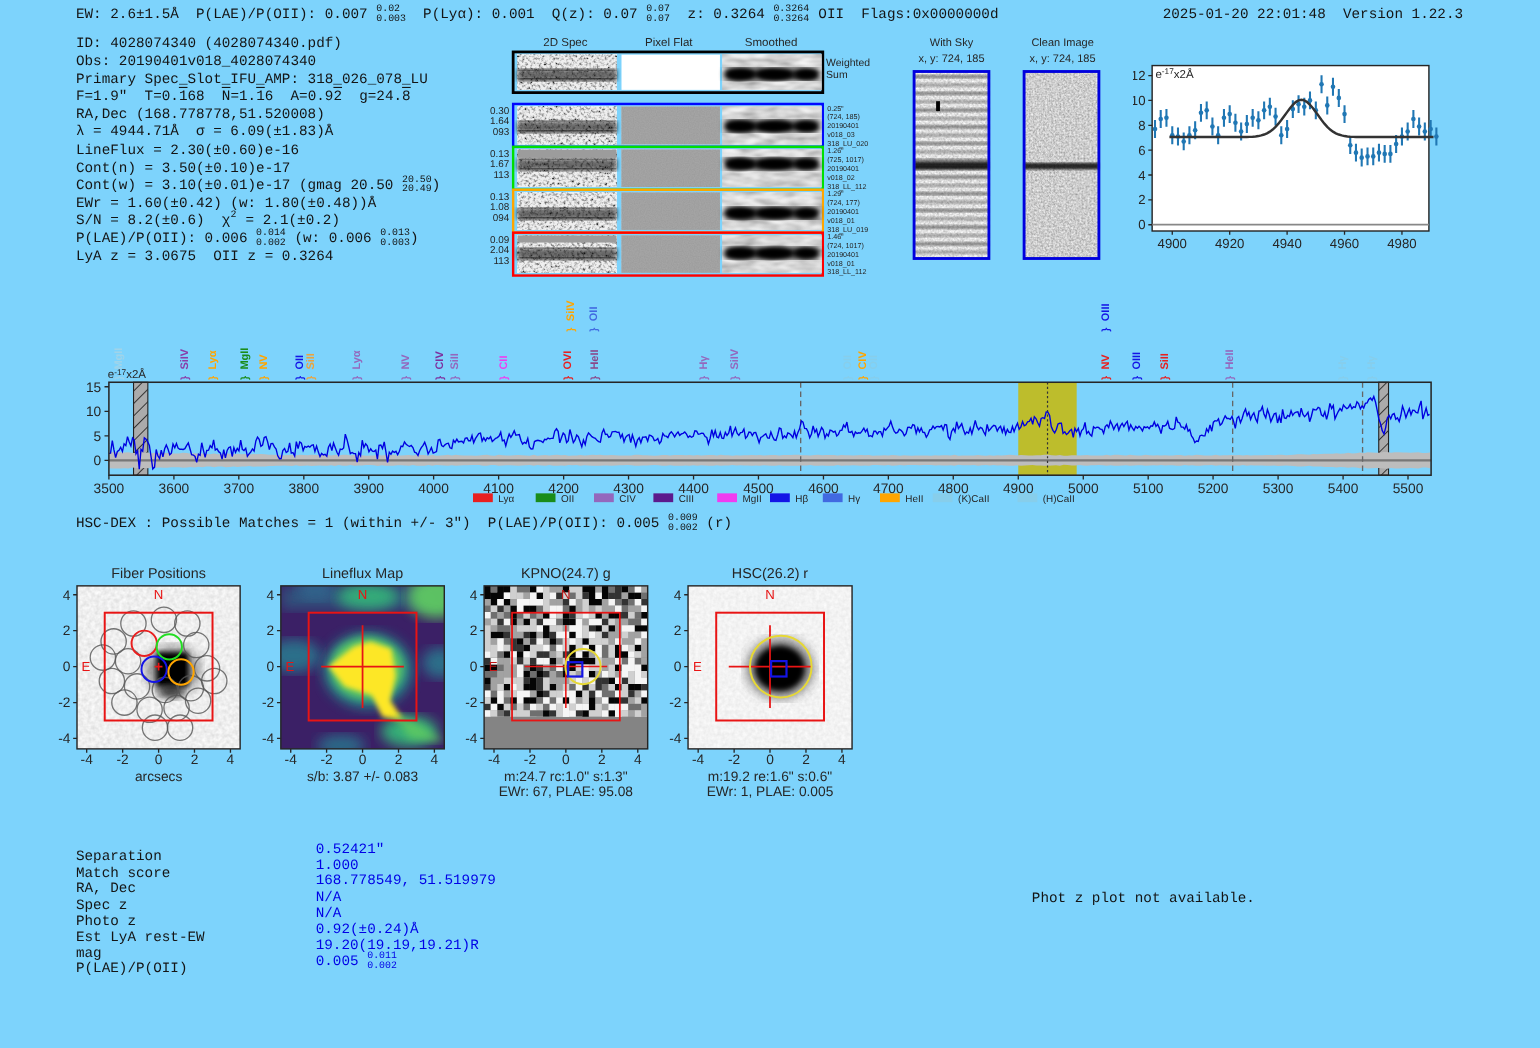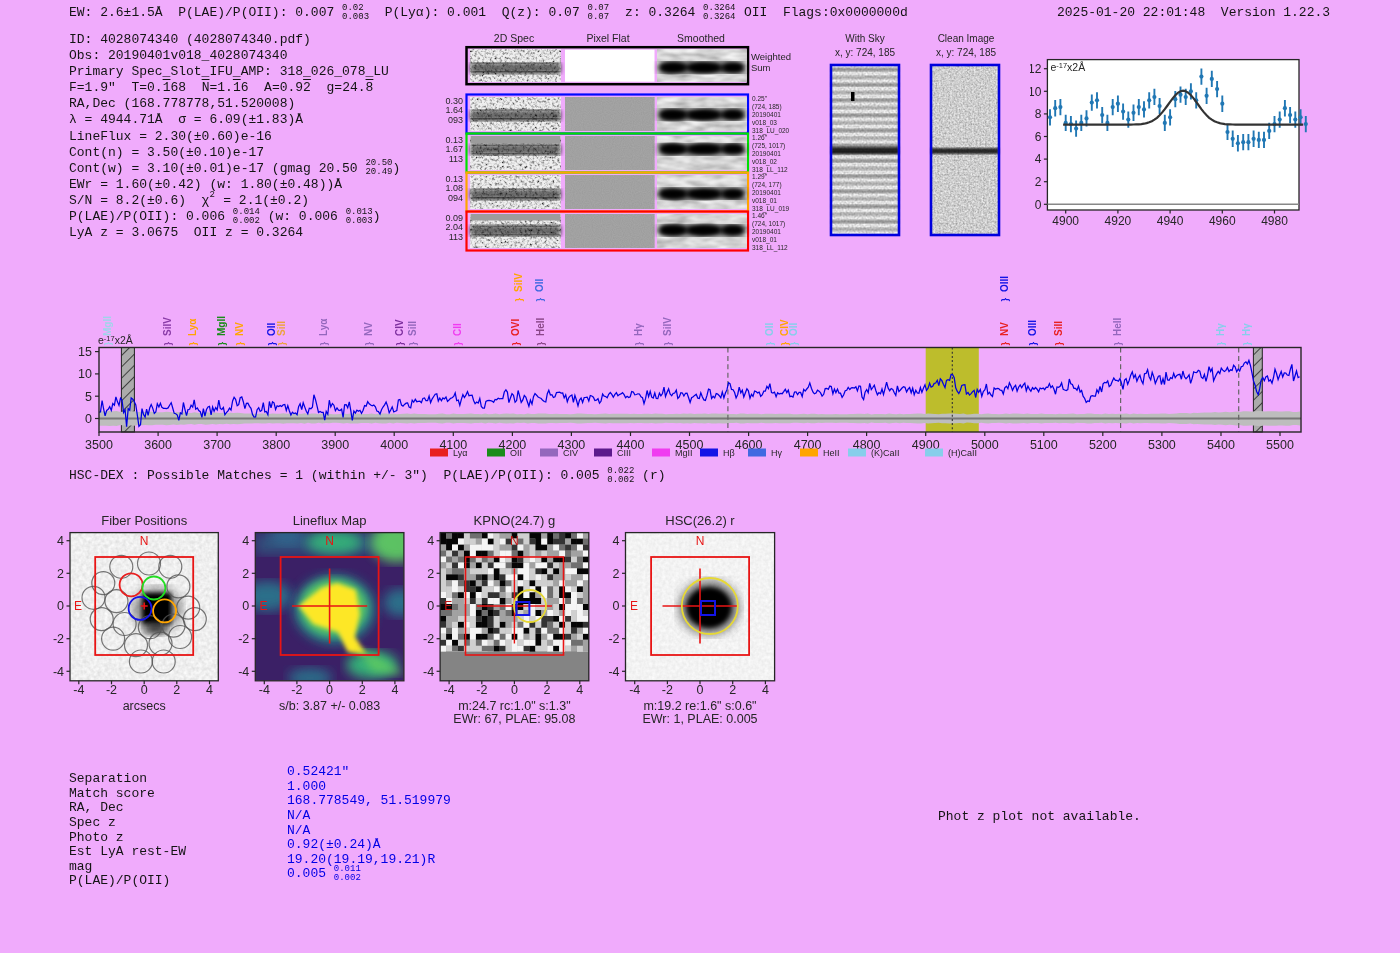--- a/index.html
+++ b/index.html
@@ -1,14 +1,14 @@
 <!DOCTYPE html>
 <html><head><meta charset="utf-8"><style>
 html,body{margin:0;padding:0;background:#fff;}
-#page{position:relative;width:1400px;height:953px;background:#f0abfc;overflow:hidden;
+#page{position:relative;width:1400px;height:953px;background:#7dd3fc;overflow:hidden;
   font-family:"Liberation Sans",sans-serif;}
 .abs{position:absolute;}
 .mono{font-family:"Liberation Mono",monospace;font-size:13px;color:#141414;white-space:pre;}
 .blue{color:#0000e6;}
 </style></head><body>
 <div id="page">
 
 <div class="abs mono" style="left:69px;top:5px;">EW: 2.6±1.5Å  P(LAE)/P(OII): 0.007 <span style="display:inline-block;position:relative;width:27px;height:1px;"><span style="position:absolute;left:0;top:-11.5px;font-size:9px;line-height:9px;">0.02</span><span style="position:absolute;left:0;top:-2.5px;font-size:9px;line-height:9px;">0.003</span></span>  P(Lyα): 0.001  Q(z): 0.07 <span style="display:inline-block;position:relative;width:22px;height:1px;"><span style="position:absolute;left:0;top:-11.5px;font-size:9px;line-height:9px;">0.07</span><span style="position:absolute;left:0;top:-2.5px;font-size:9px;line-height:9px;">0.07</span></span>  z: 0.3264 <span style="display:inline-block;position:relative;width:33px;height:1px;"><span style="position:absolute;left:0;top:-11.5px;font-size:9px;line-height:9px;">0.3264</span><span style="position:absolute;left:0;top:-2.5px;font-size:9px;line-height:9px;">0.3264</span></span> OII  Flags:0x0000000d</div>
 <div class="abs mono" style="left:1057px;top:5px;">2025-01-20 22:01:48  Version 1.22.3</div>
 <div class="abs mono" style="left:69px;top:32px;line-height:16.1px;"><div style="height:16.1px">ID: 4028074340 (4028074340.pdf)</div><div style="height:16.1px">Obs: 20190401v018_4028074340</div><div style="height:16.1px">Primary Spec_Slot_IFU_AMP: 318_026_078_LU</div><div style="height:16.1px">F=1.9"  T=0.<span style="text-decoration:overline">1</span>68  <span style="text-decoration:overline">N</span>=1.<span style="text-decoration:overline">1</span>6  A=0.9<span style="text-decoration:overline">2</span>  g=24.<span style="text-decoration:overline">8</span></div><div style="height:16.1px">RA,Dec (168.778778,51.520008)</div><div style="height:16.1px">λ = 4944.71Å  σ = 6.09(±1.83)Å</div><div style="height:16.1px">LineFlux = 2.30(±0.60)e-16</div><div style="height:16.1px">Cont(n) = 3.50(±0.10)e-17</div><div style="height:16.1px">Cont(w) = 3.10(±0.01)e-17 (gmag 20.50 <span style="display:inline-block;position:relative;width:27px;height:1px;"><span style="position:absolute;left:0;top:-11.5px;font-size:9px;line-height:9px;">20.50</span><span style="position:absolute;left:0;top:-2.5px;font-size:9px;line-height:9px;">20.49</span></span>)</div><div style="height:16.1px">EWr = 1.60(±0.42) (w: 1.80(±0.48))Å</div><div style="height:16.1px">S/N = 8.2(±0.6)  χ<span style="display:inline-block;position:relative;width:6px;height:1px;"><span style="position:absolute;left:0;top:-12px;font-size:9px;line-height:9px;">2</span></span> = 2.1(±0.2)</div><div style="height:16.1px">P(LAE)/P(OII): 0.006 <span style="display:inline-block;position:relative;width:27px;height:1px;"><span style="position:absolute;left:0;top:-11.5px;font-size:9px;line-height:9px;">0.014</span><span style="position:absolute;left:0;top:-2.5px;font-size:9px;line-height:9px;">0.002</span></span> (w: 0.006 <span style="display:inline-block;position:relative;width:27px;height:1px;"><span style="position:absolute;left:0;top:-11.5px;font-size:9px;line-height:9px;">0.013</span><span style="position:absolute;left:0;top:-2.5px;font-size:9px;line-height:9px;">0.003</span></span>)</div><div style="height:16.1px">LyA z = 3.0675  OII z = 0.3264</div></div>
@@ -452,21 +452,21 @@
       <text x="663" y="198" font-size="9" fill="#262626">Hβ</text>
       <rect x="688" y="190.5" width="18" height="8" fill="#4169e1"></rect>
       <text x="711" y="198" font-size="9" fill="#262626">Hγ</text>
       <rect x="740" y="190.5" width="18" height="8" fill="#ffa500"></rect>
       <text x="763" y="198" font-size="9" fill="#262626">HeII</text>
       <rect x="788" y="190.5" width="18" height="8" fill="#87ceeb"></rect>
       <text x="811" y="198" font-size="9" fill="#262626">(K)CaII</text>
       <rect x="865" y="190.5" width="18" height="8" fill="#87ceeb"></rect>
       <text x="888" y="198" font-size="9" fill="#262626">(H)CaII</text>
     </svg>
-<div class="abs mono" style="left:69px;top:468px;">HSC-DEX : Possible Matches = 1 (within +/- 3")  P(LAE)/P(OII): 0.005 <span style="display:inline-block;position:relative;width:27px;height:1px;"><span style="position:absolute;left:0;top:-11.5px;font-size:9px;line-height:9px;">0.022</span><span style="position:absolute;left:0;top:-2.5px;font-size:9px;line-height:9px;">0.002</span></span> (r)</div>
+<div class="abs mono" style="left:69px;top:468px;">HSC-DEX : Possible Matches = 1 (within +/- 3")  P(LAE)/P(OII): 0.005 <span style="display:inline-block;position:relative;width:27px;height:1px;"><span style="position:absolute;left:0;top:-11.5px;font-size:9px;line-height:9px;">0.009</span><span style="position:absolute;left:0;top:-2.5px;font-size:9px;line-height:9px;">0.002</span></span> (r)</div>
 <svg class="abs" style="left:40px;top:505px" width="760" height="230">
       <defs>
 <filter id="nzLight" x="0%" y="0%" width="100%" height="100%">
  <feTurbulence type="fractalNoise" baseFrequency="0.28" numOctaves="2" seed="9" stitchTiles="stitch"></feTurbulence>
  <feColorMatrix type="matrix" values="1 0 0 0 0 1 0 0 0 0 1 0 0 0 0 0 0 0 0 1"></feColorMatrix>
  <feComponentTransfer>
             <feFuncR type="linear" slope="0.38" intercept="0.68"></feFuncR>
             <feFuncG type="linear" slope="0.38" intercept="0.68"></feFuncG>
             <feFuncB type="linear" slope="0.38" intercept="0.68"></feFuncB>
           </feComponentTransfer>

